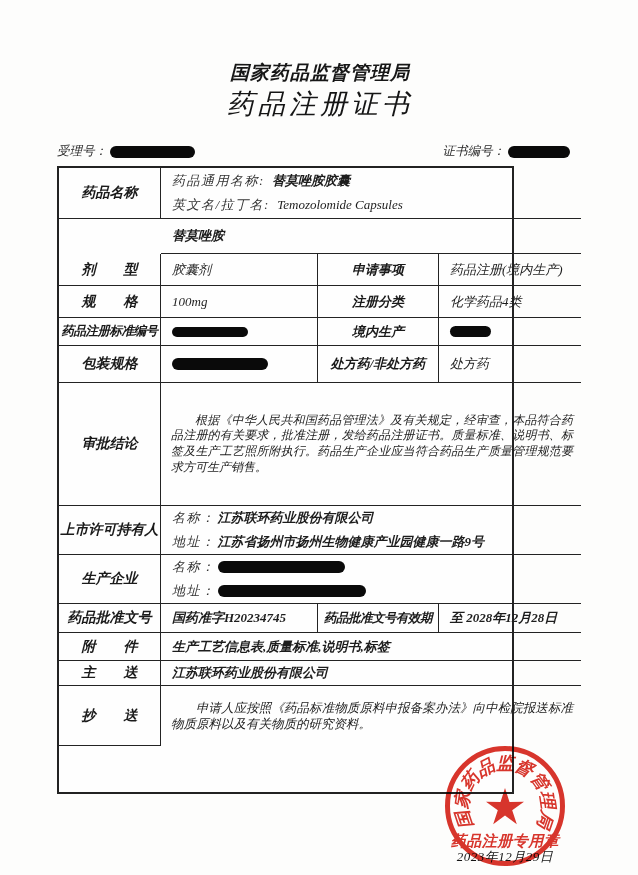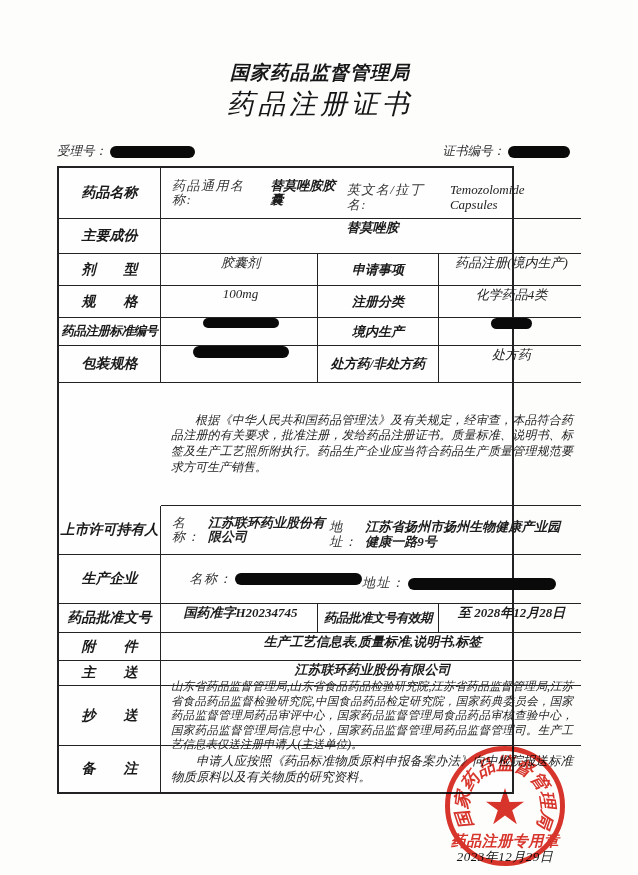--- a/index.html
+++ b/index.html
@@ -52,21 +52,21 @@
   .span3 { grid-column:2 / 5; }
 
   .lbl {
     display:flex; align-items:center; justify-content:center;
     font-weight:bold; font-size:14px; color:#1a1a1a; text-align:center;
     white-space:nowrap; padding:0 1px;
   }
   .lbl.small { font-size:12.5px; letter-spacing:-0.5px; }
   .lbl.mid   { font-size:13px; }
   .val {
-    display:flex; justify-content:center;
+    display:flex; flex-direction:column; justify-content:center;
     font-size:13px; padding:0 8px 0 11px; color:#1d1d1d;
   }
   .bold { font-weight:bold; }
   .pair-label { letter-spacing:1.5px; color:#333; }
   .line { display:flex; align-items:center; gap:2px; line-height:1.1; }
   .line + .line { margin-top:9px; }
   .para {
     display:block; padding:6px 8px 6px 10px; font-size:12px; line-height:1.3;
     text-align:justify; color:#1d1d1d; align-self:center;
   }
@@ -117,21 +117,20 @@
     <div class="c lbl">药品名称</div>
     <div class="c val span3 no-br">
       <div class="line">
         <span class="pair-label">药品通用名称:</span>&nbsp;<span class="bold">替莫唑胺胶囊</span>
       </div>
       <div class="line">
         <span class="pair-label">英文名/拉丁名:</span>&nbsp;<span>Temozolomide Capsules</span>
       </div>
     </div>
 
-    <div class="c lbl">主要成份</div>
     <div class="c val span3 no-br bold">替莫唑胺</div>
 
     <div class="c lbl">剂　　型</div>
     <div class="c val">胶囊剂</div>
     <div class="c lbl mid">申请事项</div>
     <div class="c val no-br">药品注册(境内生产)</div>
 
     <div class="c lbl">规　　格</div>
     <div class="c val">100mg</div>
     <div class="c lbl mid">注册分类</div>
@@ -146,20 +145,21 @@
         <span class="redact bar-valid"></span>
       </div>
 
     <div class="c lbl">包装规格</div>
     <div class="c val">
         <span class="redact bar-pkg"></span>
       </div>
     <div class="c lbl mid">处方药/非处方药</div>
     <div class="c val no-br">处方药</div>
 
+    <div class="c lbl">审批结论</div>
     <div class="c span3 no-br para-wrap">
       <span class="para indent">根据《中华人民共和国药品管理法》及有关规定，经审查，本品符合药品注册的有关要求，批准注册，发给药品注册证书。质量标准、说明书、标签及生产工艺照所附执行。药品生产企业应当符合药品生产质量管理规范要求方可生产销售。</span>
     </div>
 
     <div class="c lbl">上市许可持有人</div>
     <div class="c val span3 no-br">
       <div class="line">
         <span class="pair-label">名称：</span>
           <span class="bold">江苏联环药业股份有限公司</span>
       </div>
@@ -186,25 +186,21 @@
     <div class="c lbl small">药品批准文号有效期</div>
     <div class="c val no-br bold">至 2028年12月28日</div>
 
     <div class="c lbl">附　　件</div>
     <div class="c val span3 no-br bold">生产工艺信息表,质量标准,说明书,标签</div>
 
     <div class="c lbl">主　　送</div>
     <div class="c val span3 no-br bold">江苏联环药业股份有限公司</div>
 
     <div class="c lbl">抄　　送</div>
-    <div class="c span3 no-br para-wrap">
-      <span class="para copy-para">山东省药品监督管理局,山东省食品药品检验研究院,江苏省药品监督管理局,江苏省食品药品监督检验研究院,中国食品药品检定研究院，国家药典委员会，国家药品监督管理局药品审评中心，国家药品监督管理局食品药品审核查验中心，国家药品监督管理局信息中心，国家药品监督管理局药品监督管理司。生产工艺信息表仅送注册申请人(主送单位)。</span>
-    </div>
-
-    <div class="c lbl no-bb">备　　注</div>
+
     <div class="c span3 no-br no-bb para-wrap">
       <span class="para remark-para indent">申请人应按照《药品标准物质原料申报备案办法》向中检院报送标准物质原料以及有关物质的研究资料。</span>
     </div>
 
   </div>
 
   <div class="seal-date">2023年12月29日</div>
 
   <div class="seal">
     <svg width="130" height="128" viewBox="0 0 130 128" xmlns="http://www.w3.org/2000/svg">

